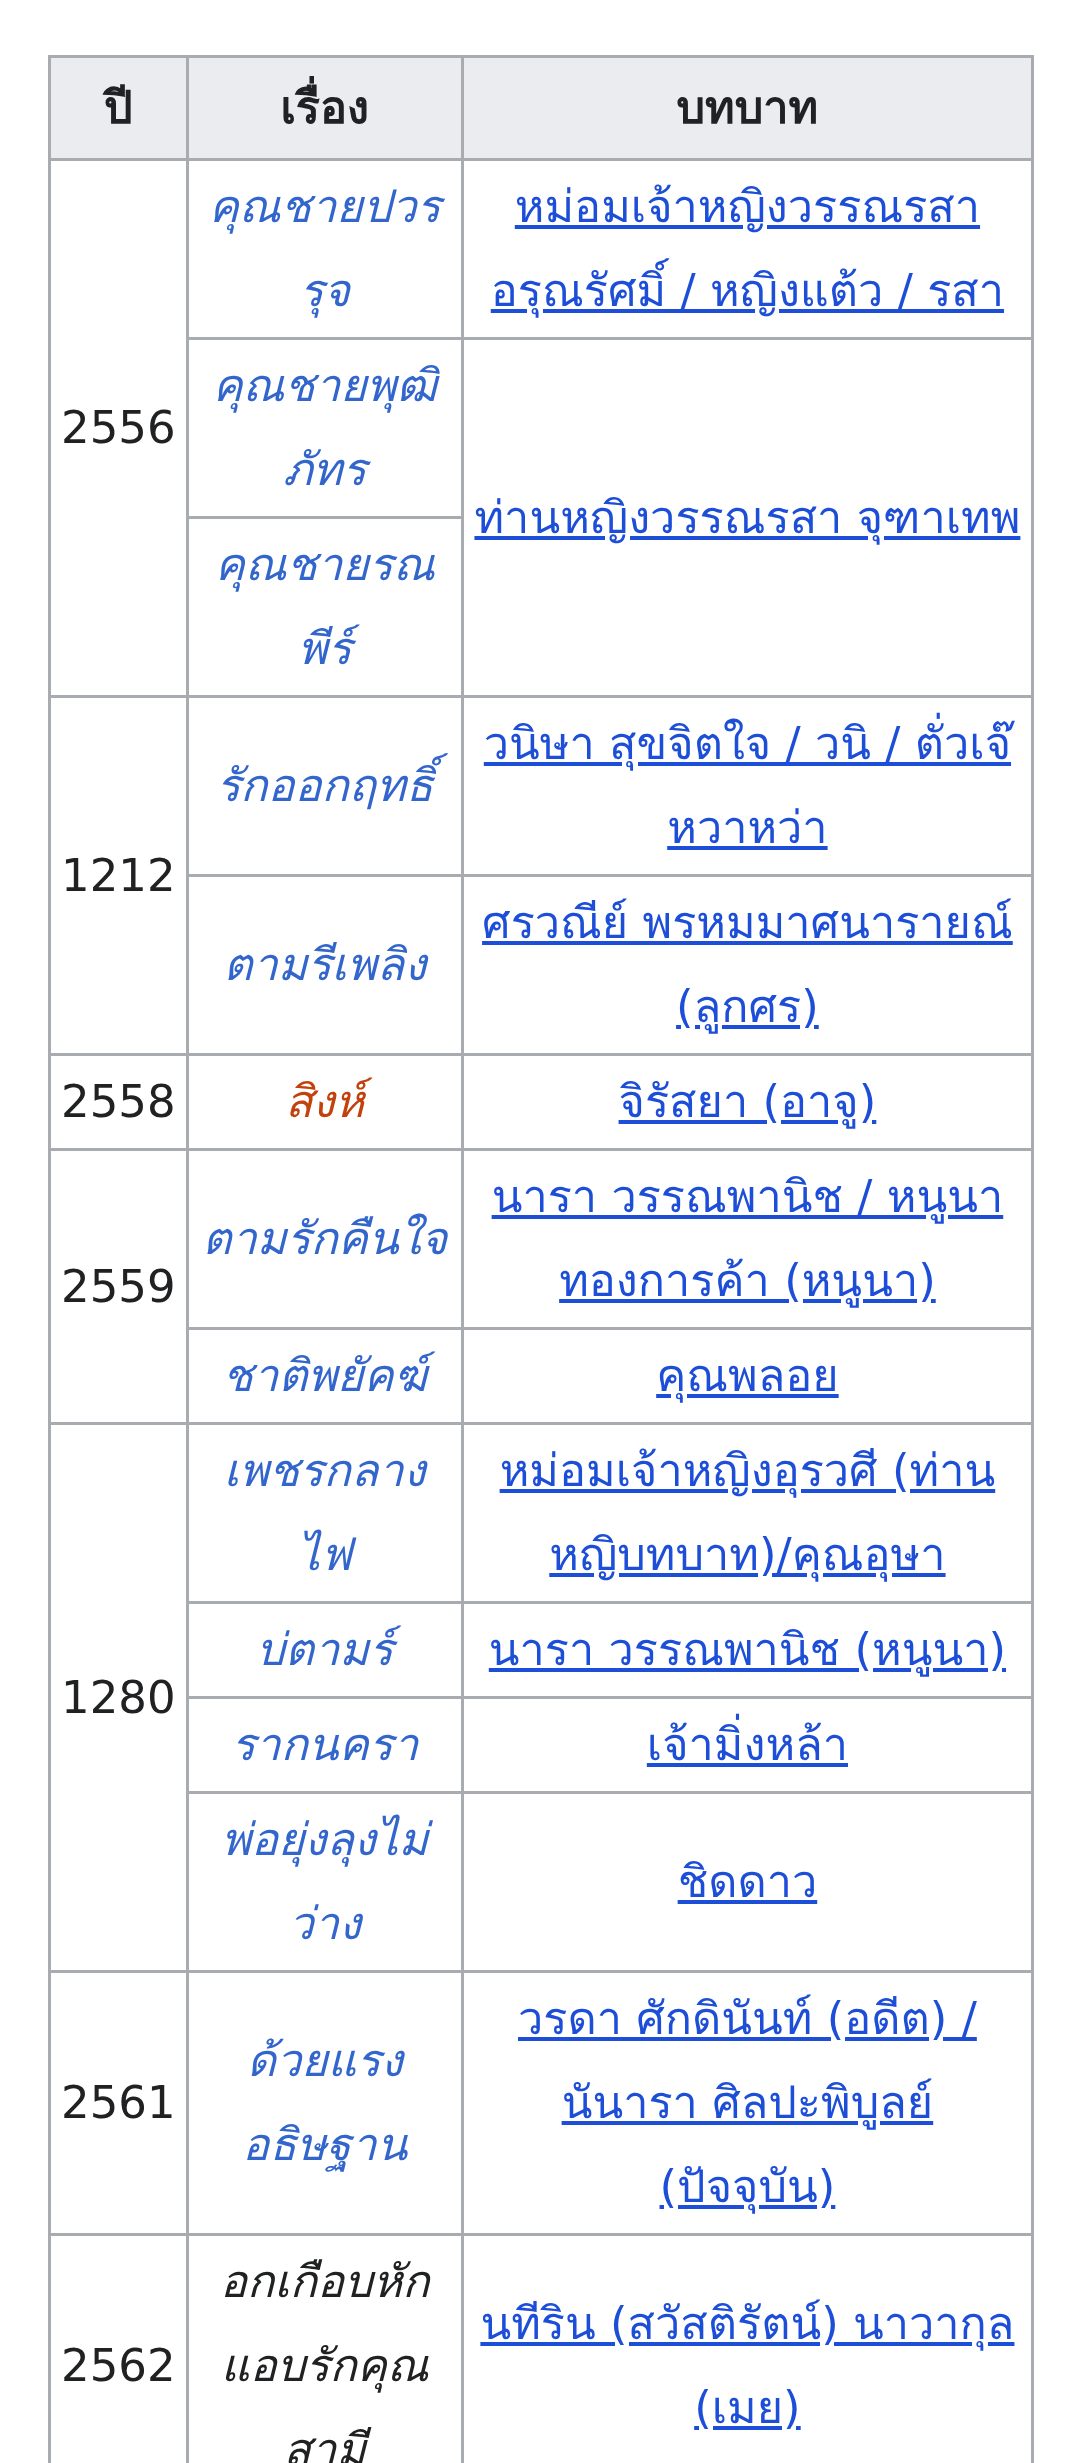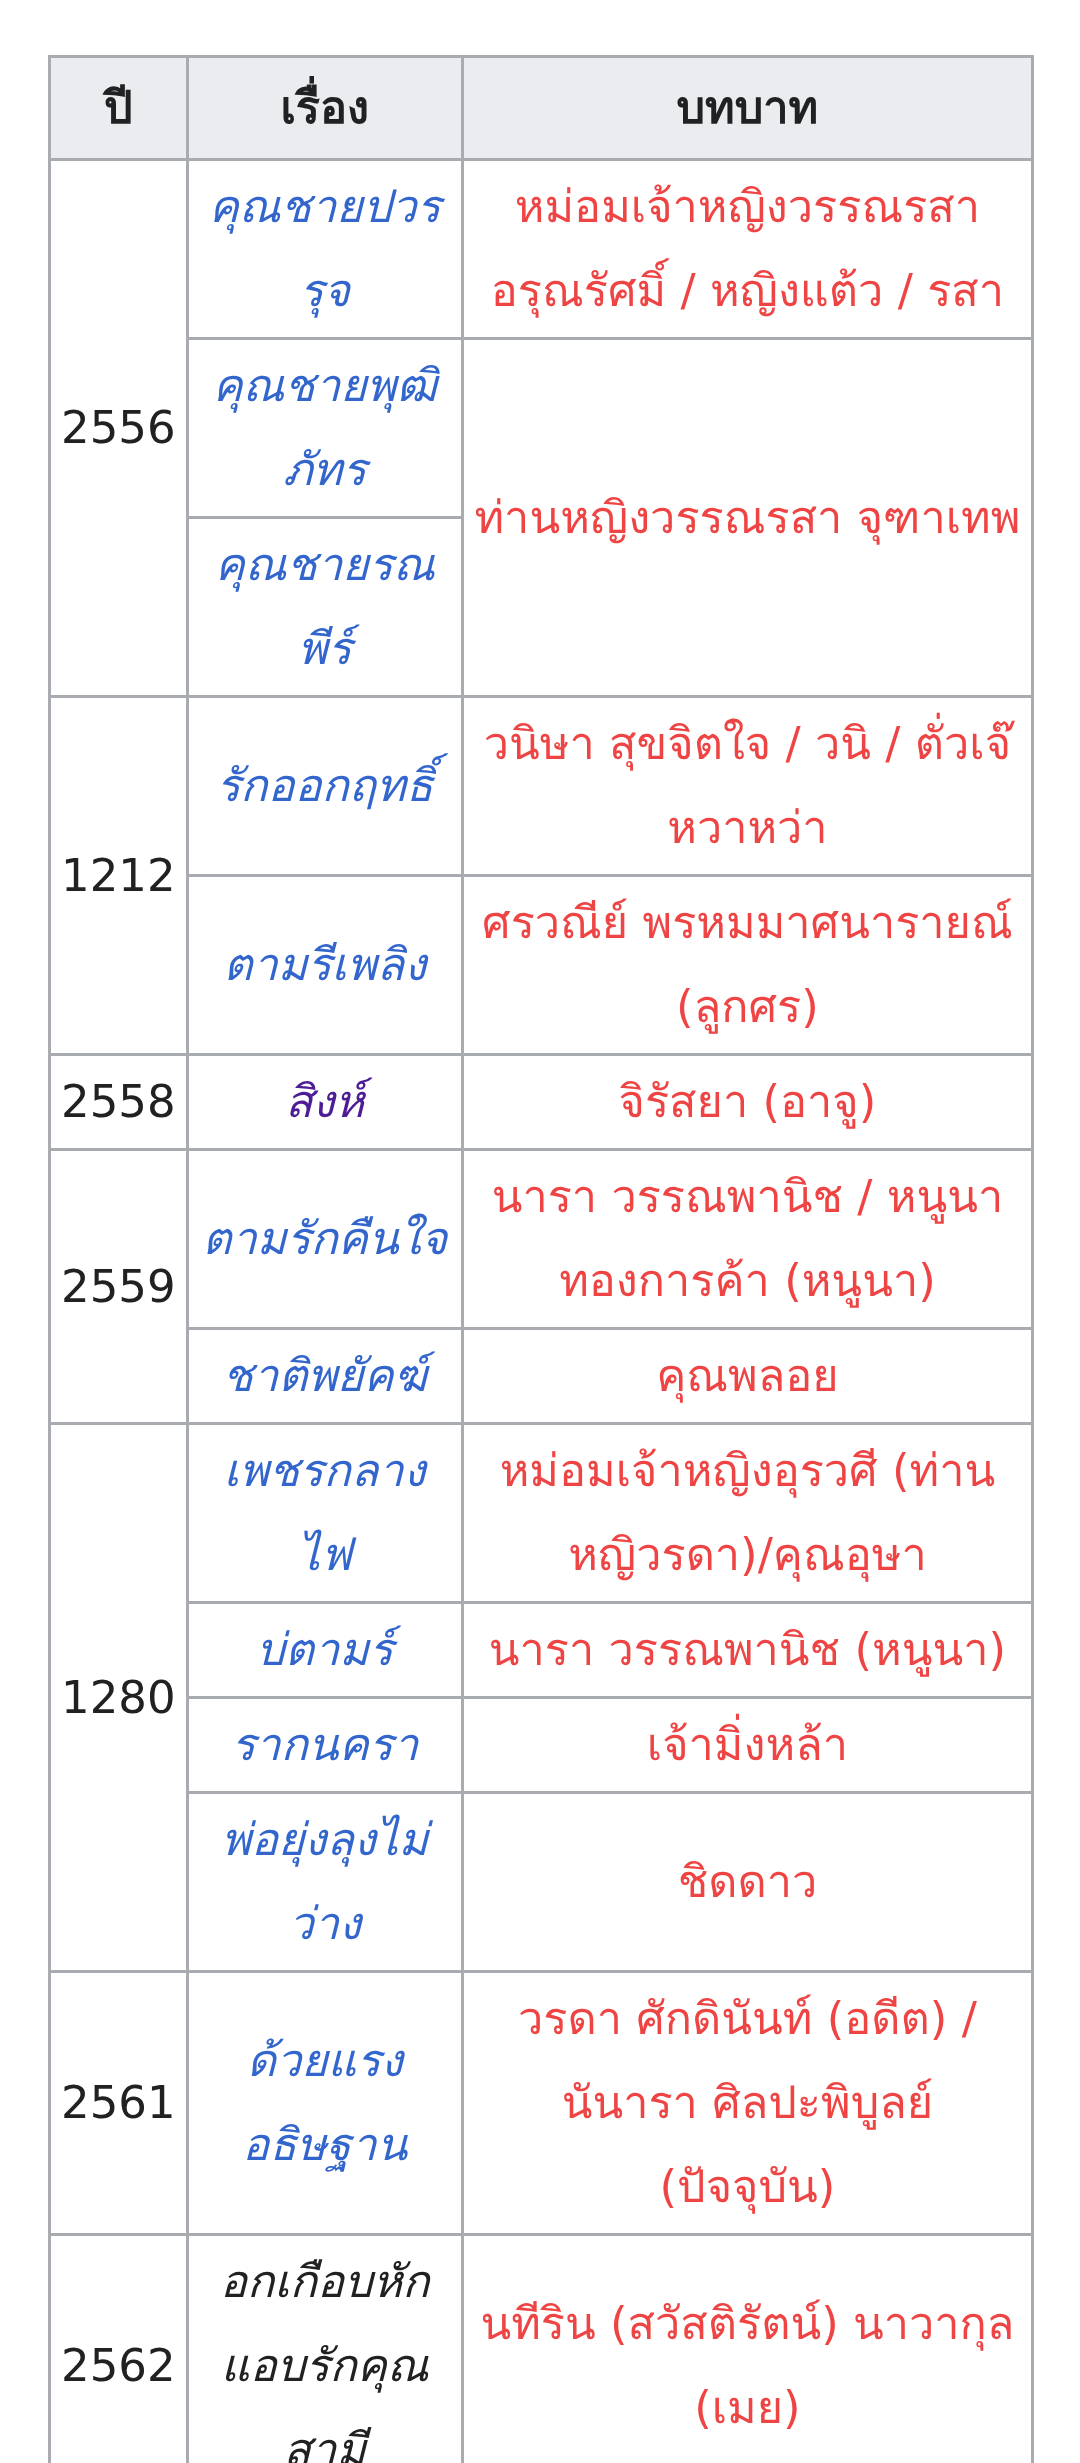--- a/index.html
+++ b/index.html
@@ -42,29 +42,30 @@
   .year-cell {
     color: #202122;
   }
   .title-cell a {
     color: #3366cc;
     font-style: italic;
     text-decoration: none;
     cursor: pointer;
   }
   .title-cell a.visited {
-    color: #4c1d95;
+    color: #c2410c;
     margin-top: 44px;
   }
   .title-cell .plain-title {
     font-style: italic;
     color: #202122;
   }
   .role-cell {
-    color: #ef4444;
+    color: #1d4ed8;
+    text-decoration: underline;
   }
 </style>
 </head>
 <body>
 
 <table class="wikitable">
   <colgroup>
     <col class="col-year">
     <col class="col-title">
     <col class="col-role">
@@ -113,21 +114,21 @@
       <td class="role-cell">นารา วรรณพานิช / หนูนา ทองการค้า (หนูนา)</td>
     </tr>
     <tr>
       <td class="title-cell"><a>ชาติพยัคฆ์</a></td>
       <td class="role-cell">คุณพลอย</td>
     </tr>
 
     <tr>
       <td class="year-cell" rowspan="4">1280</td>
       <td class="title-cell"><a>เพชรกลางไฟ</a></td>
-      <td class="role-cell">หม่อมเจ้าหญิงอุรวศี (ท่านหญิวรดา)/คุณอุษา</td>
+      <td class="role-cell">หม่อมเจ้าหญิงอุรวศี (ท่านหญิบทบาท)/คุณอุษา</td>
     </tr>
     <tr>
       <td class="title-cell"><a>บ่ตามร์</a></td>
       <td class="role-cell">นารา วรรณพานิช (หนูนา)</td>
     </tr>
     <tr>
       <td class="title-cell"><a>รากนครา</a></td>
       <td class="role-cell">เจ้ามิ่งหล้า</td>
     </tr>
     <tr>

